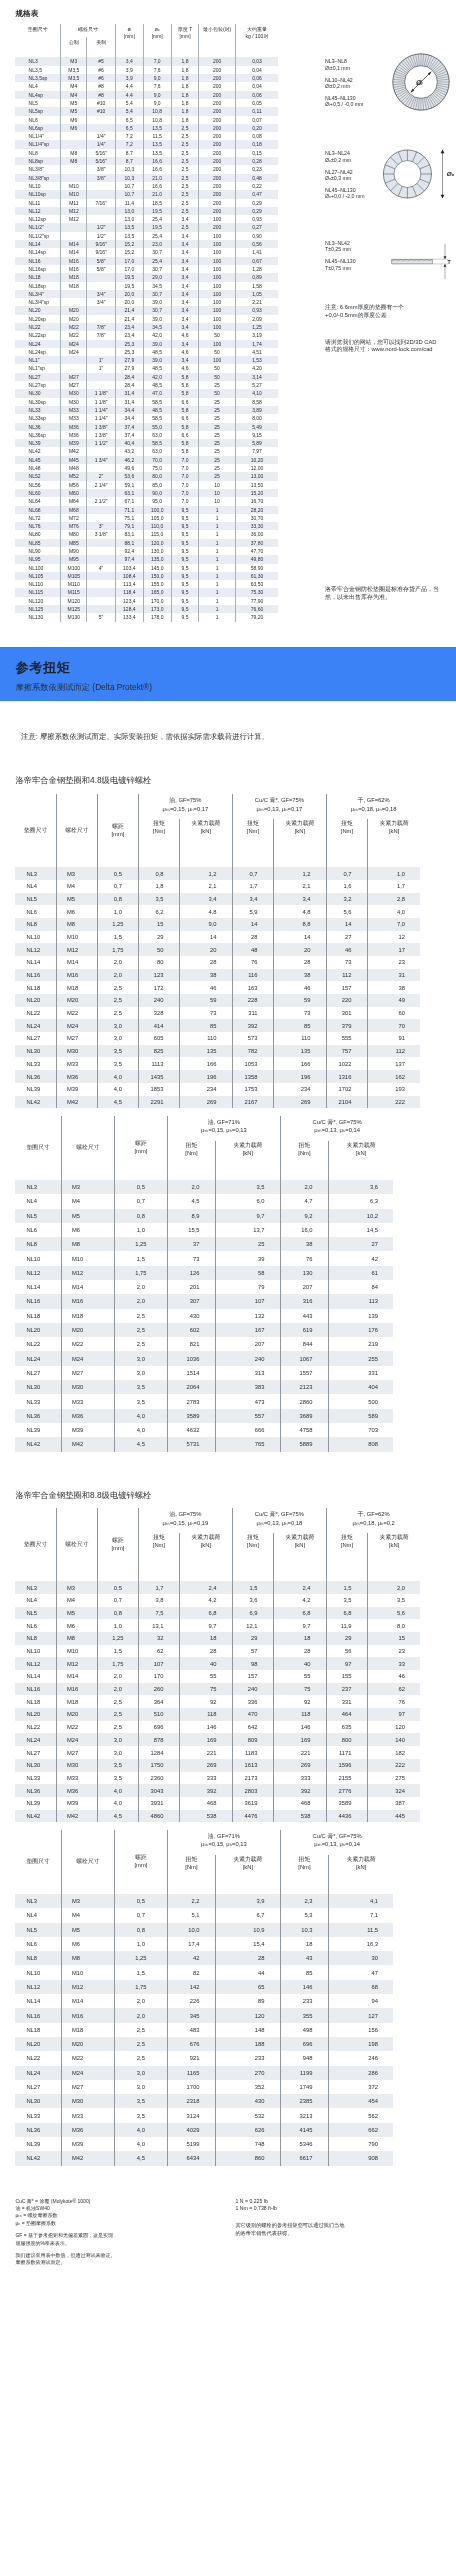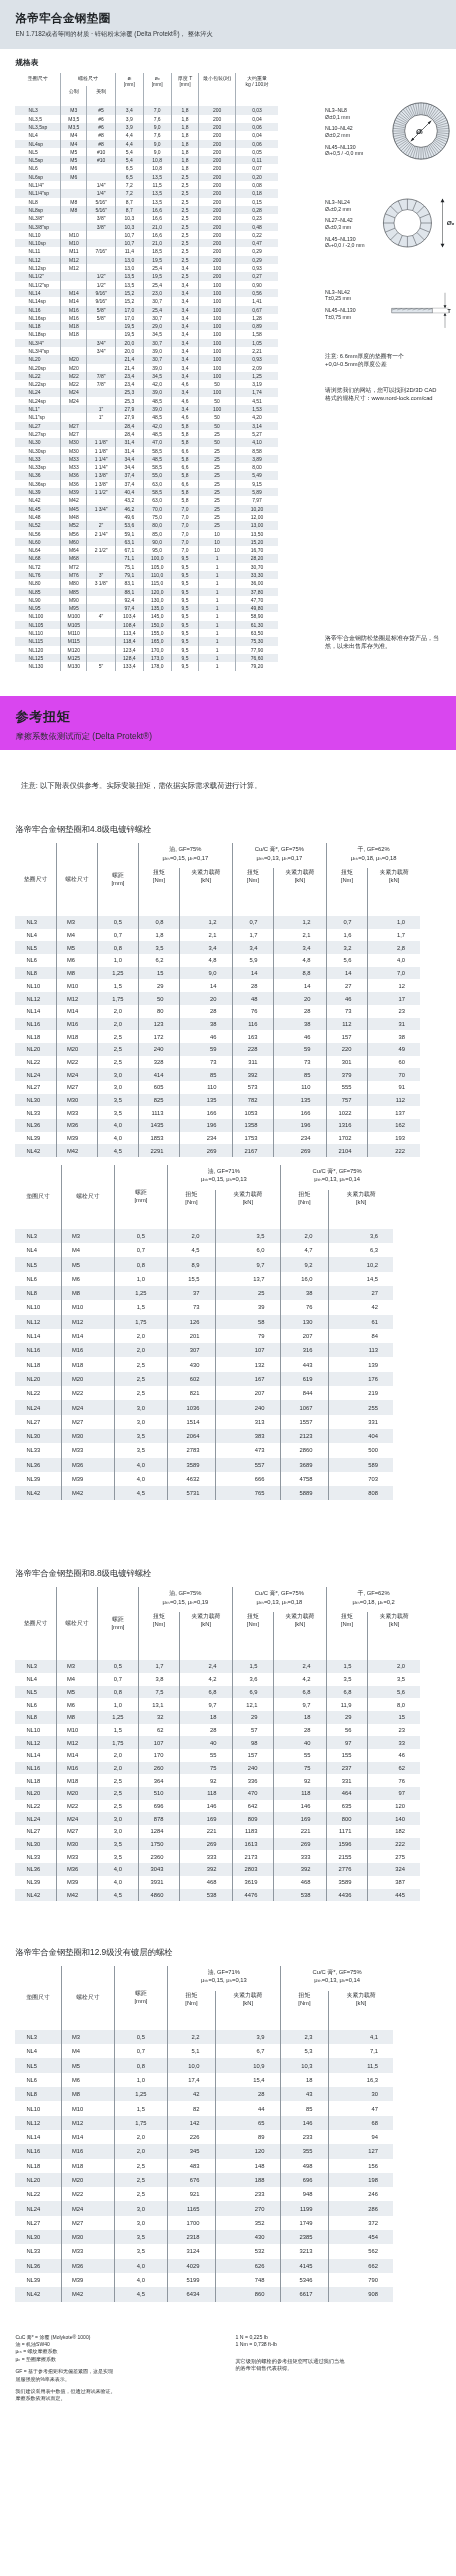--- a/index.html
+++ b/index.html
@@ -4,21 +4,21 @@
 <style>
   * { box-sizing: border-box; }
   html,body { margin:0; padding:0; background:#fff; }
   body { width:457px; font-family:"Liberation Sans","DejaVu Sans",sans-serif; color:#2a2d30; }
   .page { width:457px; overflow:hidden; padding-bottom:50px; }
 
   
   .banner { background:#dce2e8; padding:11px 15.4px 10px 15.4px; }
   .banner h1 { margin:0; font-size:11.6px; font-weight:bold; color:#1f2326; letter-spacing:0.3px; }
   .banner .sub { margin-top:3.9px; font-size:6.3px; color:#33373b; }
-  .banner2 { background:#d946ef; padding:12px 15.4px 8.8px 15.4px; margin-top:22px; }
+  .banner2 { background:#3b82f6; padding:12px 15.4px 8.8px 15.4px; margin-top:22px; }
   .banner2 h2 { margin:0; font-size:13.2px; font-weight:bold; color:#1f2326; letter-spacing:0.6px; }
   .banner2 .sub { margin-top:5px; font-size:8.3px; color:#2a2d30; }
 
   
   .spec-heading { margin:8.8px 0 5.5px 15.4px; font-size:7.7px; font-weight:bold; }
   .notice { margin:31px 0 0 21px; font-size:7.4px; color:#2a2d30; }
   .tbl-title { margin:33px 0 0 15.4px; font-size:8.3px; font-weight:normal; }
 
   
   .spec-flex { display:flex; margin:0 0 25px 15.4px;gap:28px; }
@@ -62,24 +62,20 @@
   .footer .right { width:187px; font-size:5.2px; line-height:7.7px; }
   .footer .right .note { margin-top:8.8px; white-space:pre-line; }
 
   svg text { font-family:"Liberation Sans","DejaVu Sans",sans-serif; }
 </style>
 </head>
 <body>
 
 <div class="page">
 
-  <div class="banner">
-    <h1>洛帝牢合金钢垫圈</h1>
-    <div class="sub">EN 1.7182或者等同的材质 · 锌铝粉末涂覆 (Delta Protekt®)， 整体淬火</div>
-  </div>
 
   <div class="spec-heading">规格表</div>
 
   <div class="spec-flex">
     <table class="spec-tbl">
       <colgroup>
         <col style="width:48px">
           <col style="width:29px">
           <col style="width:32px">
           <col style="width:31px">
@@ -956,21 +952,21 @@
       <p class="stock-note">洛帝牢合金钢防松垫圈是标准存货产品，当
 然，以未出售库存为准。</p>
     </div>
   </div>
 
   <div class="banner2">
     <h2>参考扭矩</h2>
     <div class="sub">摩擦系数依测试而定 (Delta Protekt®)</div>
   </div>
 
-  <p class="notice">注意: 以下附表仅供参考。实际安装扭矩，需依据实际需求载荷进行计算。</p>
+  <p class="notice">注意: 摩擦系数依测试而定。实际安装扭矩，需依据实际需求载荷进行计算。</p>
 
   <h3 class="tbl-title">洛帝牢合金钢垫圈和4.8级电镀锌螺栓</h3>
   <div class="torque-wrap">
       <table class="torque-tbl rows23">
         <colgroup>
           <col style="width: 41px;">
           <col style="width: 41px;">
           <col style="width: 41px;">
           <col style="width: 41px;">
           <col style="width: 53px;">
@@ -1423,21 +1419,21 @@
             <td class="c2 bl">4,5</td>
             <td class="c3 bl">5731</td>
             <td class="c4 bl">765</td>
             <td class="c5 bl">5889</td>
             <td class="c6 bl">808</td>
           </tr>
         </tbody>
       </table>
     </div>
 
-  <h3 class="tbl-title" style="margin-top:68px">洛帝牢合金钢垫圈和8.8级电镀锌螺栓</h3>
+  <h3 class="tbl-title" style="margin-top:38px">洛帝牢合金钢垫圈和8.8级电镀锌螺栓</h3>
   <div class="torque-wrap">
       <table class="torque-tbl rows23">
         <colgroup>
           <col style="width: 41px;">
           <col style="width: 41px;">
           <col style="width: 41px;">
           <col style="width: 41px;">
           <col style="width: 53px;">
           <col style="width: 41px;">
           <col style="width: 53px;">
@@ -1679,21 +1675,20 @@
             <td class="c4 bl">538</td>
             <td class="c5 bl">4476</td>
             <td class="c6 bl">538</td>
             <td class="c7 bl">4436</td>
             <td class="c8 bl">445</td>
           </tr>
         </tbody>
       </table>
     </div>
 
-  <h3 class="tbl-title" style="margin-top:46px">洛帝牢合金钢垫圈和12.9级没有镀层的螺栓</h3>
   <div class="torque-wrap">
       <table class="torque-tbl rows26">
         <colgroup>
           <col style="width: 46px;">
           <col style="width: 53px;">
           <col style="width: 53px;">
           <col style="width: 48px;">
           <col style="width: 65px;">
           <col style="width: 48px;">
           <col style="width: 65px;">

